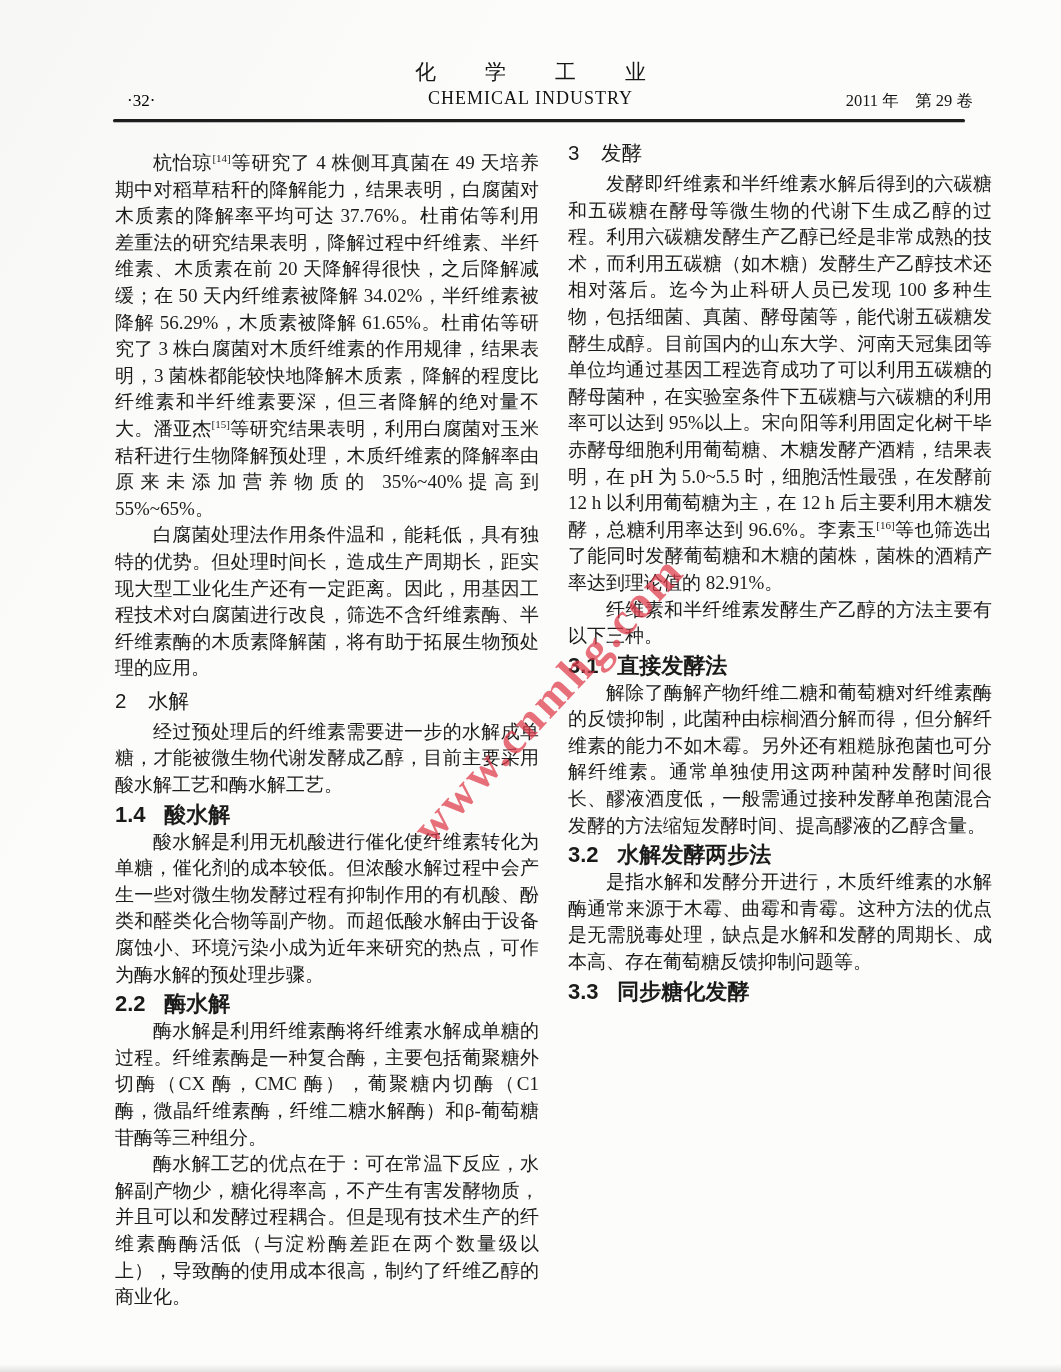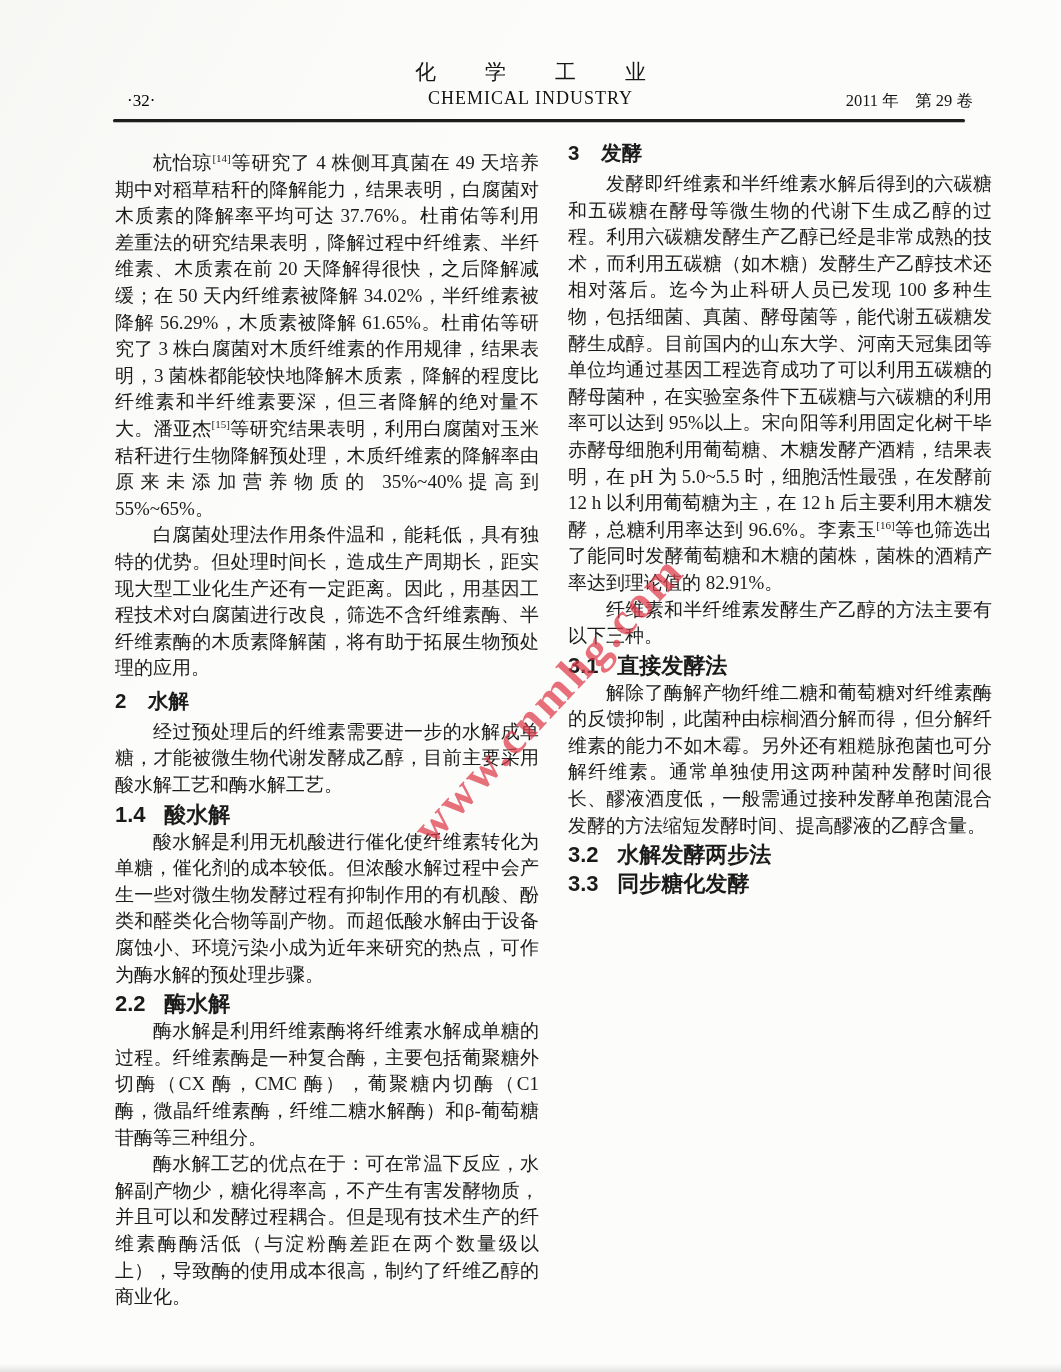--- a/index.html
+++ b/index.html
@@ -53,21 +53,21 @@
     position: absolute; top: 134px; width: 424px;
     font-size: 19px; line-height: 26.6px;
     text-align: justify;
   }
   .col-left  { left: 115px; margin-top: 16px; }
   .col-right { left: 568px; }
 
   .para { text-indent: 2em; }
   .heading1 {
     font-family: "Liberation Sans", "DejaVu Sans", sans-serif;
-    font-weight: bold; font-size: 20.5px; line-height: 30px;
+    font-weight: normal; font-size: 20.5px; line-height: 30px;
     margin: 4px 0 3px 0; text-align: left;
   }
   .heading1 .hnum { margin-right: 1.05em; }
   .heading2 {
     font-family: "Liberation Sans", "DejaVu Sans", sans-serif;
     font-weight: bold; font-size: 22px; line-height: 27px;
     margin: 2px 0 1px 0; text-align: left;
   }
   .heading2 .hnum { margin-right: 0.85em; }
   sup.ref { font-size: 11px; line-height: 0; vertical-align: super; letter-spacing: 0; }
@@ -108,18 +108,19 @@
     <div class="para">酶水解是利用纤维素酶将纤维素水解成单糖的过程。纤维素酶是一种复合酶，主要包括葡聚糖外切酶（CX 酶，CMC 酶），葡聚糖内切酶（C1 酶，微晶纤维素酶，纤维二糖水解酶）和β-葡萄糖苷酶等三种组分。</div>
     <div class="para">酶水解工艺的优点在于：可在常温下反应，水解副产物少，糖化得率高，不产生有害发酵物质，并且可以和发酵过程耦合。但是现有技术生产的纤维素酶酶活低（与淀粉酶差距在两个数量级以上），导致酶的使用成本很高，制约了纤维乙醇的商业化。</div>
   </div>
 <div class="column col-right">
     <div class="heading1"><span class="hnum">3</span>发酵</div>
     <div class="para">发酵即纤维素和半纤维素水解后得到的六碳糖和五碳糖在酵母等微生物的代谢下生成乙醇的过程。利用六碳糖发酵生产乙醇已经是非常成熟的技术，而利用五碳糖（如木糖）发酵生产乙醇技术还相对落后。迄今为止科研人员已发现 100 多种生物，包括细菌、真菌、酵母菌等，能代谢五碳糖发酵生成醇。目前国内的山东大学、河南天冠集团等单位均通过基因工程选育成功了可以利用五碳糖的酵母菌种，在实验室条件下五碳糖与六碳糖的利用率可以达到 95%以上。宋向阳等利用固定化树干毕赤酵母细胞利用葡萄糖、木糖发酵产酒精，结果表明，在 pH 为 5.0~5.5 时，细胞活性最强，在发酵前 12 h 以利用葡萄糖为主，在 12 h 后主要利用木糖发酵，总糖利用率达到 96.6%。李素玉<sup class="ref">[16]</sup>等也筛选出了能同时发酵葡萄糖和木糖的菌株，菌株的酒精产率达到理论值的 82.91%。</div>
     <div class="para">纤维素和半纤维素发酵生产乙醇的方法主要有以下三种。</div>
     <div class="heading2"><span class="hnum">3.1</span>直接发酵法</div>
     <div class="para">解除了酶解产物纤维二糖和葡萄糖对纤维素酶的反馈抑制，此菌种由棕榈酒分解而得，但分解纤维素的能力不如木霉。另外还有粗糙脉孢菌也可分解纤维素。通常单独使用这两种菌种发酵时间很长、醪液酒度低，一般需通过接种发酵单孢菌混合发酵的方法缩短发酵时间、提高醪液的乙醇含量。</div>
     <div class="heading2"><span class="hnum">3.2</span>水解发酵两步法</div>
+    <div class="para">是指水解和发酵分开进行，木质纤维素的水解酶通常来源于木霉、曲霉和青霉。这种方法的优点是无需脱毒处理，缺点是水解和发酵的周期长、成本高、存在葡萄糖反馈抑制问题等。</div>
     <div class="heading2"><span class="hnum">3.3</span>同步糖化发酵</div>
   </div>
 
 <div class="watermark" style="color: rgb(222, 58, 74); opacity: 0.72;">www.cnmhg.com</div>
 
 <div class="scan-edge-bottom"></div>
 
 </body></html>

